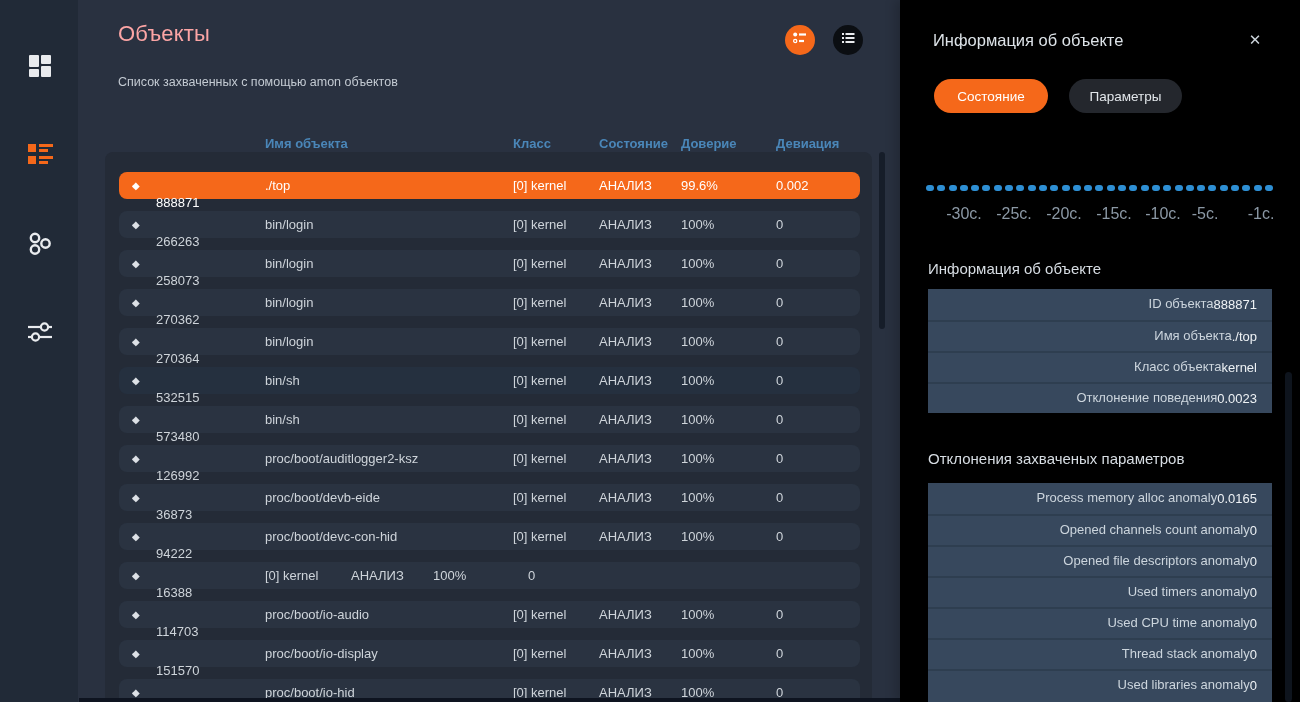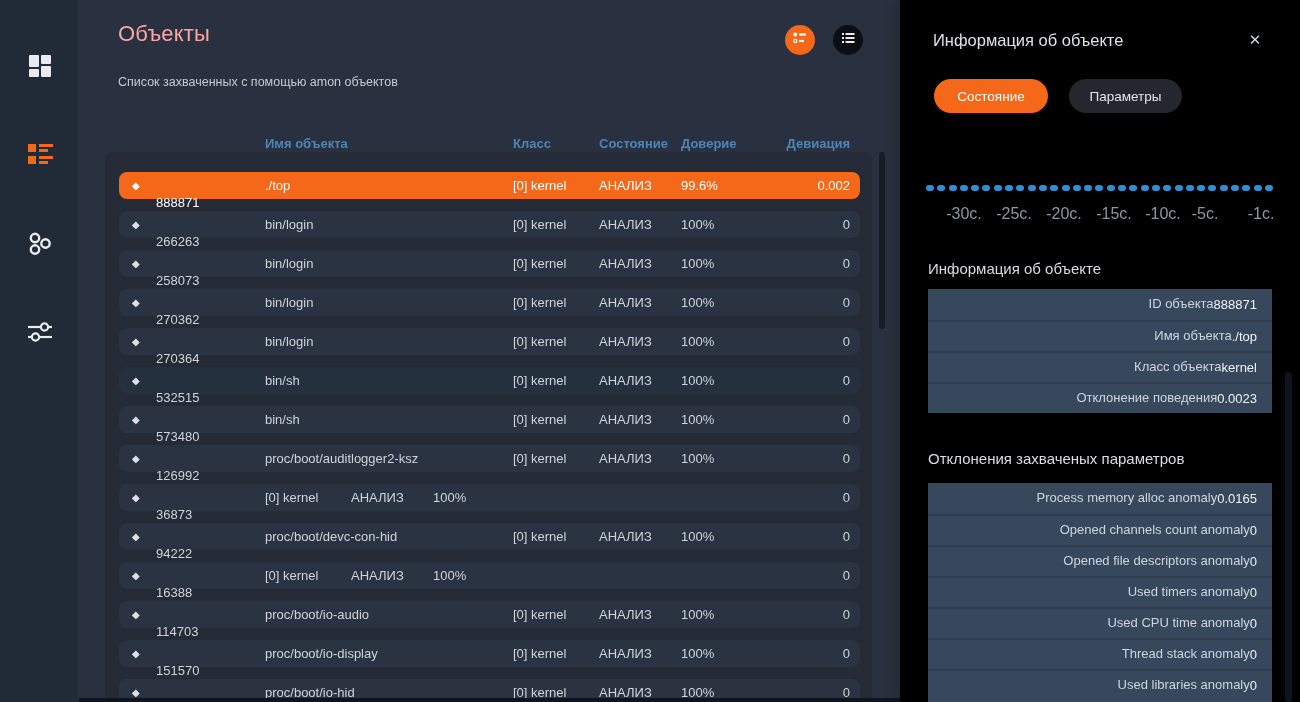--- a/index.html
+++ b/index.html
@@ -34,21 +34,21 @@
   .row.alt { background:#25303f; }
   .row.selected { background:#f5681a; color:#ffffff; }
   .row.selected .c-icon { color:#ffffff; }
 
   .c-icon  { width:37px; padding-left:13px; font-size:10px; color:#dde1e6; line-height:1; }
   .c-id    { width:109px;margin-top:33px; }
   .c-name  { width:248px; }
   .c-class { width:86px; }
   .c-state { width:82px; }
   .c-trust { width:95px; }
-  .c-dev   { flex:1; text-align:right; padding-right:10px; }
+  .c-dev   { flex:1; padding-right:10px; }
 
   .col-headers .c-icon { visibility:hidden; }
 
   .v-scroll { position:absolute; background:#161d29; border-radius:4px; }
   .v-scroll.main-sb  { left:879px; top:152px; width:6px; height:177px; }
   .v-scroll.panel-sb { left:1285px; top:372px; width:7px; height:330px; background:#0e141d; }
 
   .bottom-strip { position:absolute; left:79px; top:698px; width:1202px; height:4px; background:#0e1420; }
 
   
@@ -241,20 +241,21 @@
     <span class="c-id">126992</span>
     <span class="c-name">proc/boot/auditlogger2-ksz</span>
     <span class="c-class">[0] kernel</span>
     <span class="c-state">АНАЛИЗ</span>
     <span class="c-trust">100%</span>
     <span class="c-dev">0</span>
   </div>
         <div class="row">
     <span class="c-icon">◆</span>
     <span class="c-id">36873</span>
+    <span class="c-name">proc/boot/devb-eide</span>
     <span class="c-class">[0] kernel</span>
     <span class="c-state">АНАЛИЗ</span>
     <span class="c-trust">100%</span>
     <span class="c-dev">0</span>
   </div>
         <div class="row">
     <span class="c-icon">◆</span>
     <span class="c-id">94222</span>
     <span class="c-name">proc/boot/devc-con-hid</span>
     <span class="c-class">[0] kernel</span>

